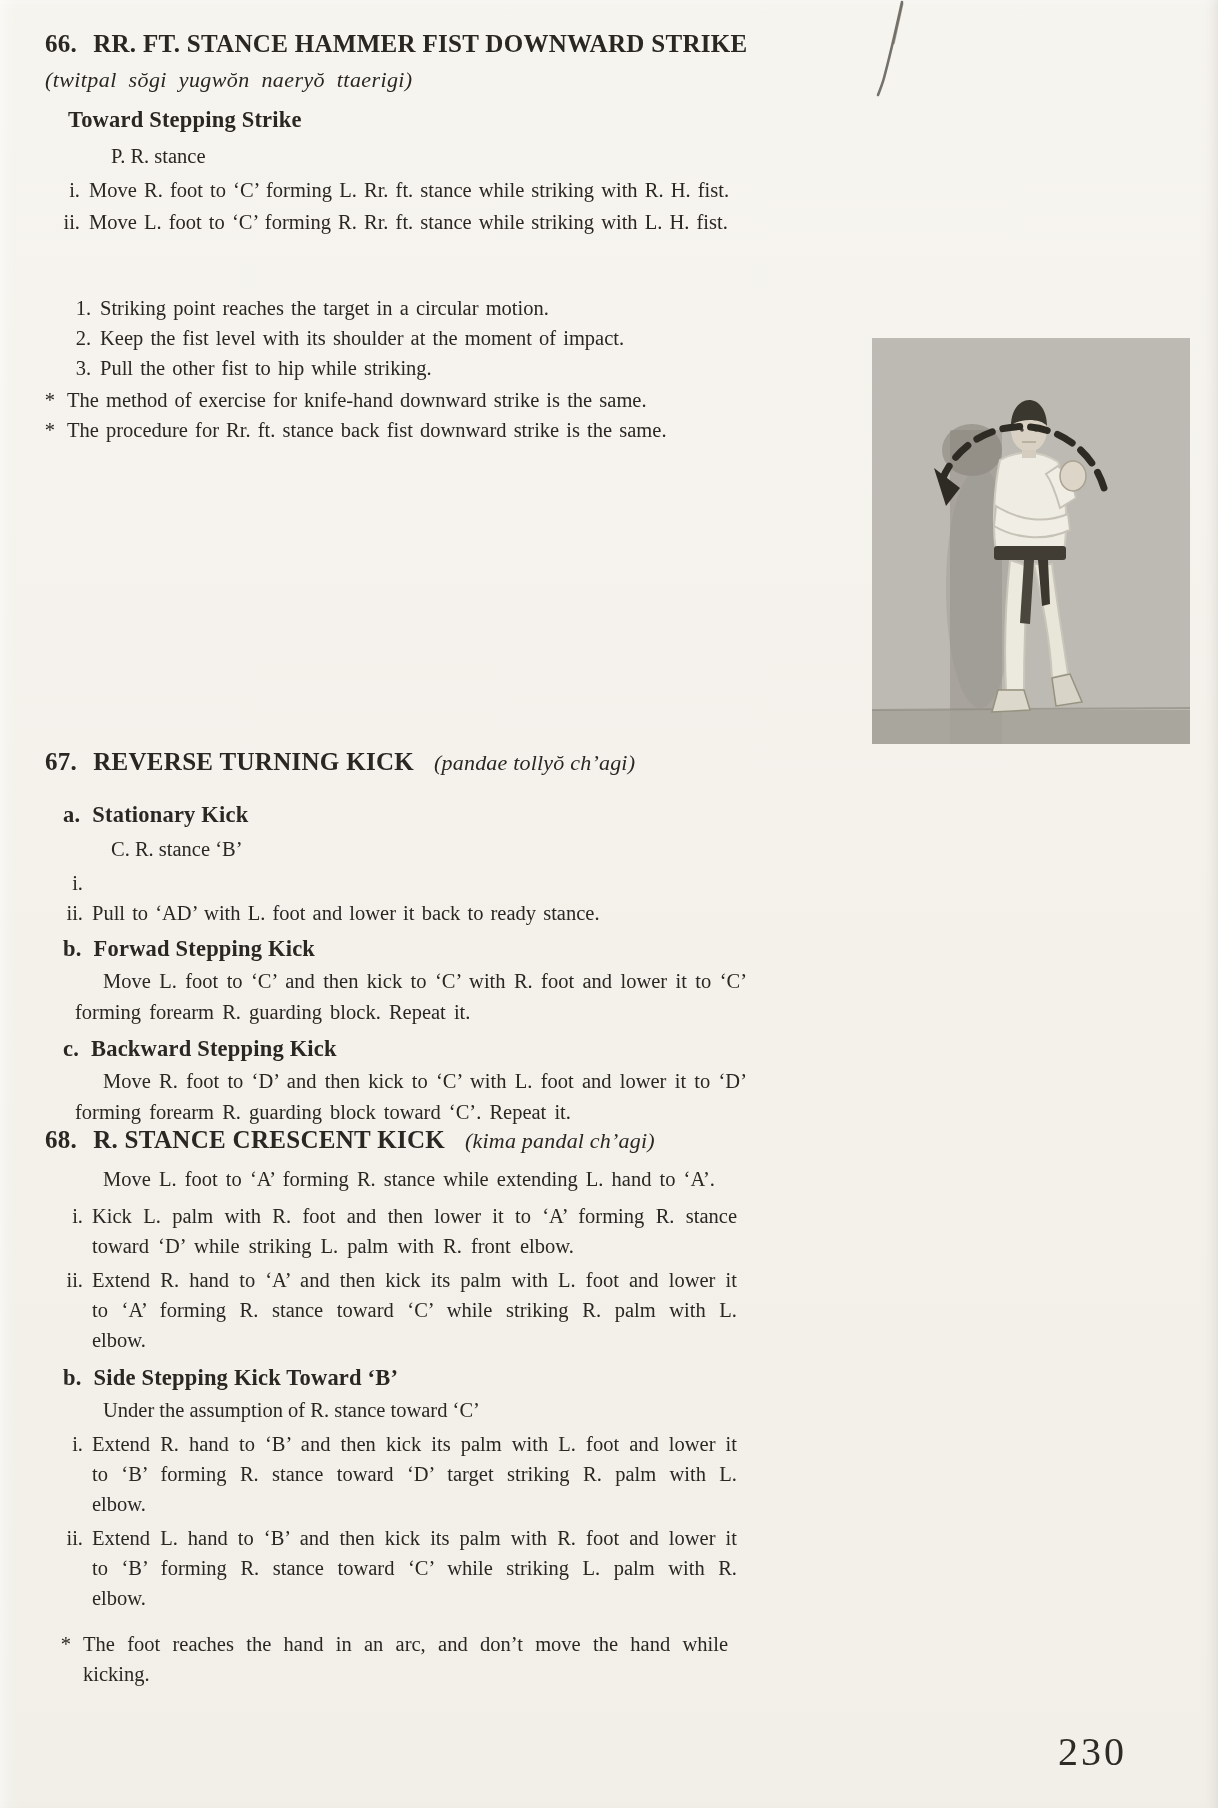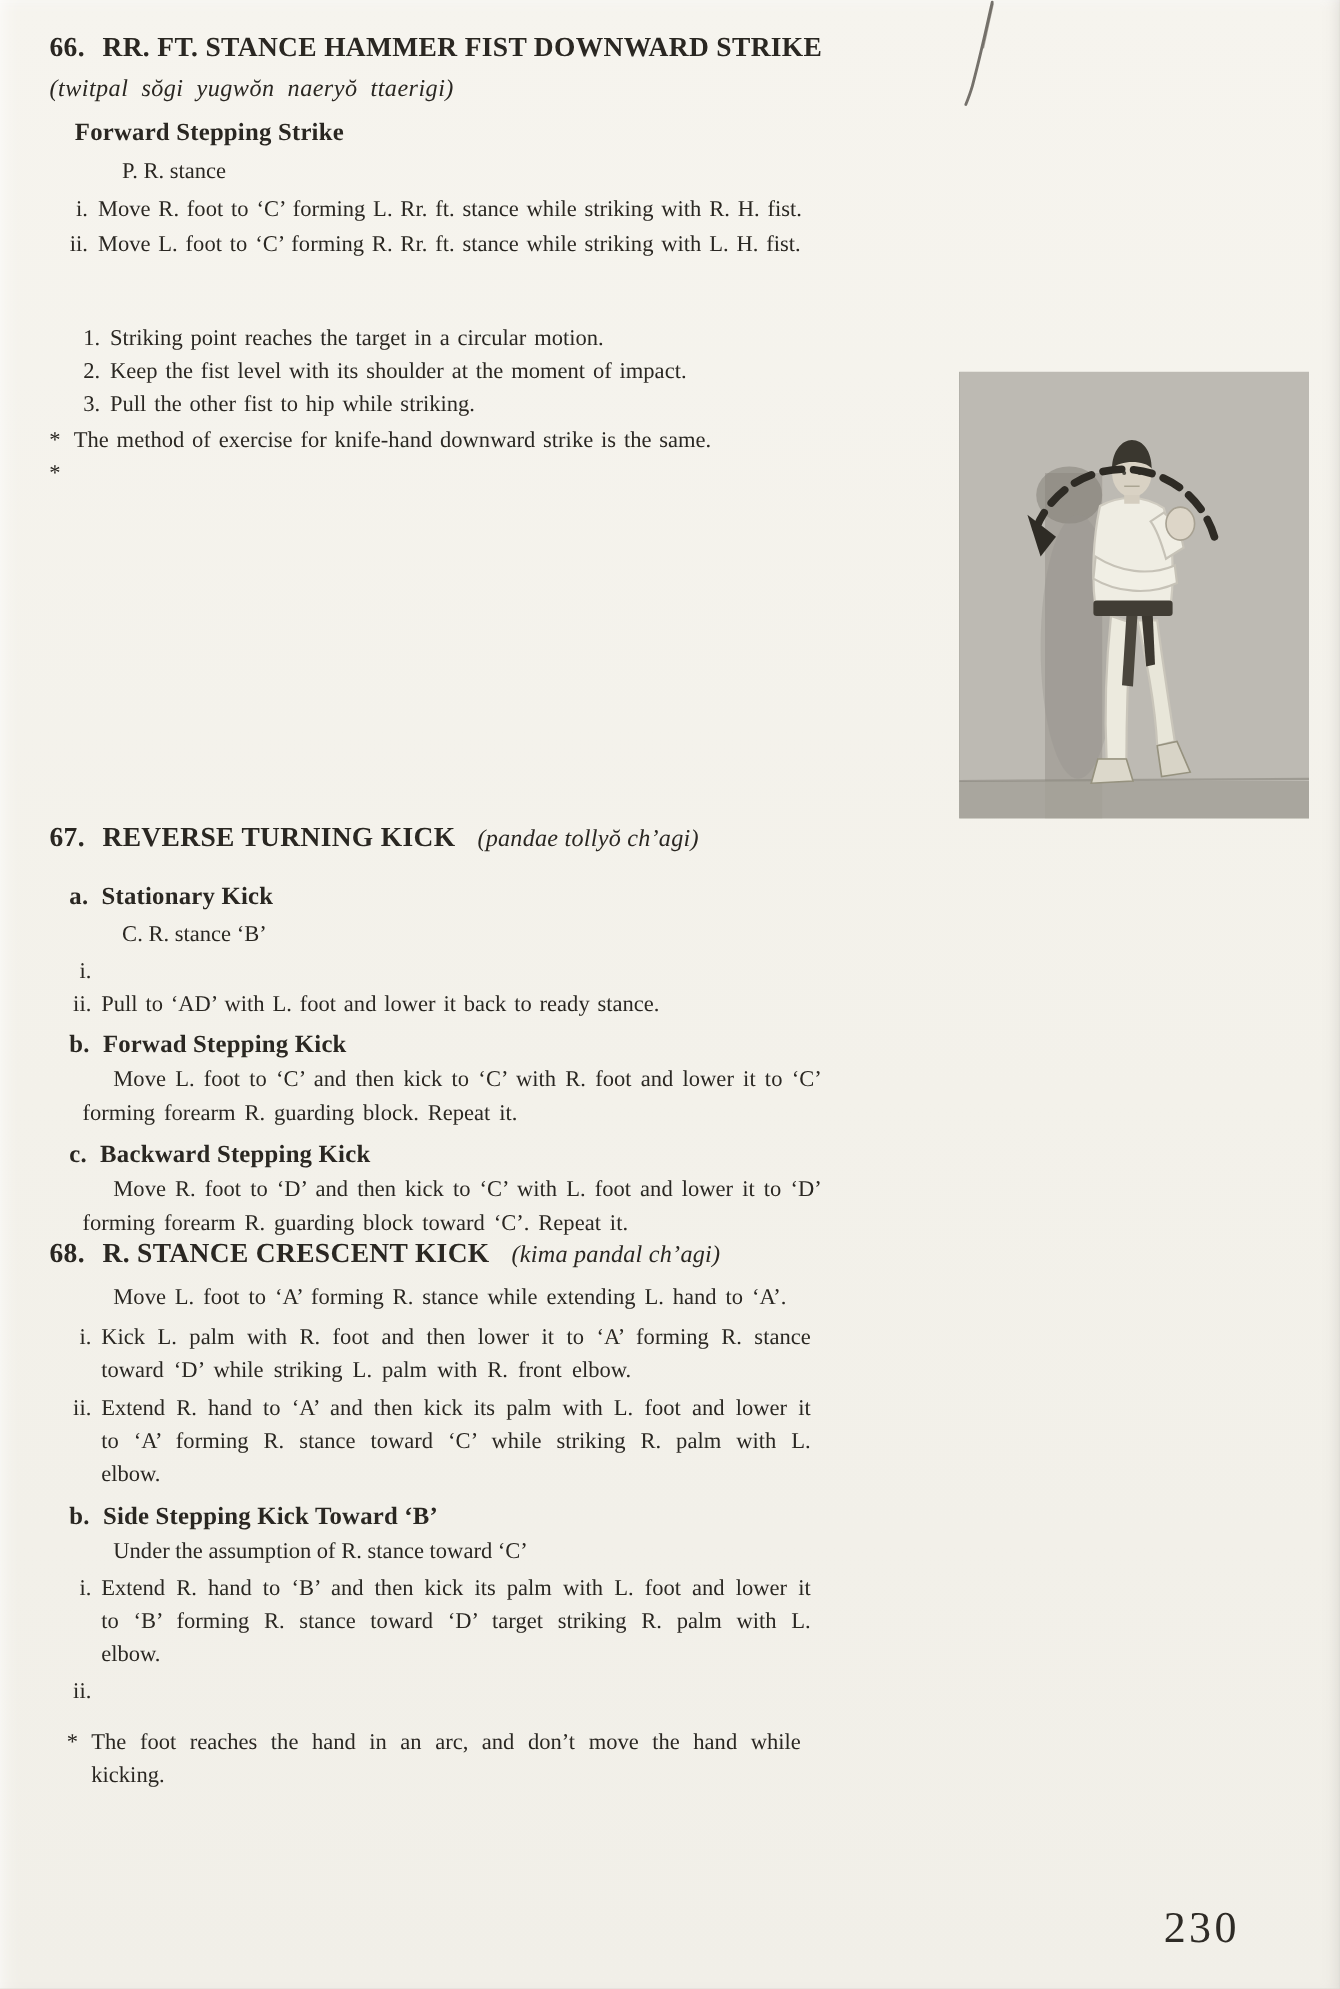--- a/index.html
+++ b/index.html
@@ -47,21 +47,21 @@
   <svg class="penmark" viewBox="0 0 70 100">
     <path d="M44 2 C40 20 34 48 26 78 C24 85 22 90 20 95" fill="none" stroke="#4a463f" stroke-width="2.6" opacity="0.75" stroke-linecap="round"></path>
     <path d="M45 3 C43 12 40 26 36 44" fill="none" stroke="#6a665e" stroke-width="1.2" opacity="0.6"></path>
   </svg>
 
   <div id="s66">
     <div class="h1">
       <span class="secnum">66.</span><span>RR. FT. STANCE HAMMER FIST DOWNWARD STRIKE</span>
     </div>
     <div class="roman-line" style="width:728px;text-align:left;margin-top:9px;">(twitpal sŏgi yugwŏn naeryŏ ttaerigi)</div>
-    <div class="sub" style="margin-left:23px;margin-top:14px;">Forward Stepping Strike</div>
+    <div class="sub" style="margin-left:23px;margin-top:14px;">Toward Stepping Strike</div>
     <div class="body-t" style="margin-left:66px;margin-top:8px;">P. R. stance</div>
 
     <div class="row" style="margin-top:4px;">
       <div class="n" style="width:35px;margin-right:9px;">i.</div>
       <div class="t" style="width:652px;">Move R. foot to ‘C’ forming L. Rr. ft. stance while striking with R. H. fist.</div>
     </div>
     <div class="row" style="margin-top:2px;">
       <div class="n" style="width:35px;margin-right:9px;">ii.</div>
       <div class="t" style="width:652px;">Move L. foot to ‘C’ forming R. Rr. ft. stance while striking with L. H. fist.</div>
     </div>
@@ -81,20 +81,21 @@
       </div>
     </div>
 
     <div style="margin-top:2px;">
       <div class="row">
         <div class="n" style="width:14px;margin-right:12px;margin-left:-4px;">*</div>
         <div class="t" style="width:720px;">The method of exercise for knife-hand downward strike is the same.</div>
       </div>
       <div class="row">
         <div class="n" style="width:14px;margin-right:12px;margin-left:-4px;">*</div>
+        <div class="t" style="width:720px;">The procedure for Rr. ft. stance back fist downward strike is the same.</div>
       </div>
     </div>
   </div>
 
   <div class="photo">
     <svg width="318" height="406" viewBox="0 0 318 406">
 
       <rect x="0" y="0" width="318" height="406" fill="#c3c0b8"></rect>
       <rect x="0" y="0" width="318" height="406" fill="#b3b0a8" opacity="0.35"></rect>
       <rect x="78" y="92" width="52" height="314" fill="#8d8a82" opacity="0.45"></rect>
@@ -180,20 +181,21 @@
     <div class="sub" style="margin-left:18px;margin-top:10px;">
       <span class="subnum">b.</span><span>Side Stepping Kick Toward ‘B’</span>
     </div>
     <div class="body-t" style="margin-left:58px;margin-top:4px;">Under the assumption of R. stance toward ‘C’</div>
     <div class="row" style="margin-top:4px;">
       <div class="n" style="width:38px;margin-right:9px;">i.</div>
       <div class="t" style="width:645px;word-spacing:4px;">Extend R. hand to ‘B’ and then kick its palm with L. foot and lower it to ‘B’ forming R. stance toward ‘D’ target striking R. palm with L. elbow.</div>
     </div>
     <div class="row" style="margin-top:4px;">
       <div class="n" style="width:38px;margin-right:9px;">ii.</div>
+      <div class="t" style="width:645px;word-spacing:4px;">Extend L. hand to ‘B’ and then kick its palm with R. foot and lower it to ‘B’ forming R. stance toward ‘C’ while striking L. palm with R. elbow.</div>
     </div>
 
     <div class="row" style="margin-top:16px;">
       <div class="n" style="width:26px;margin-right:12px;">*</div>
       <div class="t" style="width:645px;word-spacing:4px;">The foot reaches the hand in an arc, and don’t move the hand while kicking.</div>
     </div>
   </div>
 
   <div class="pagenum">230</div>
 </div>

